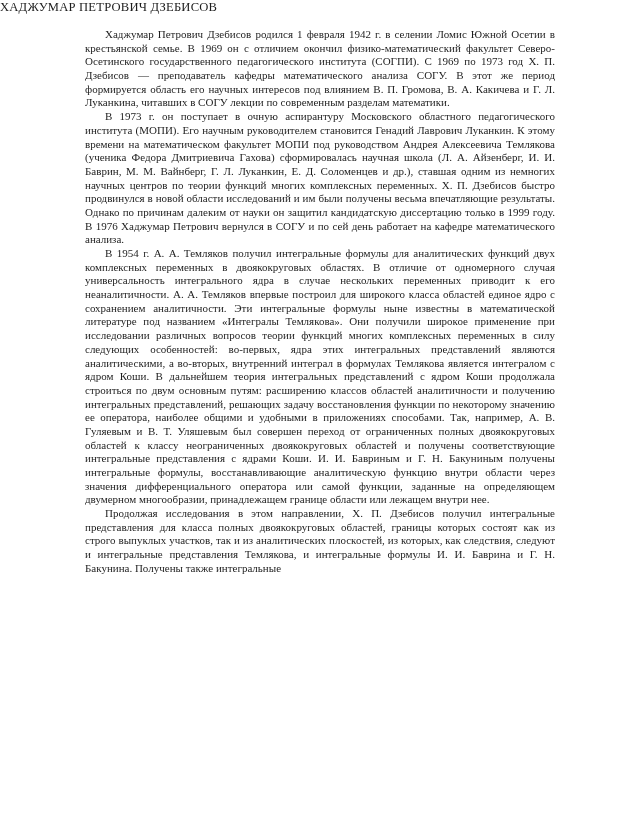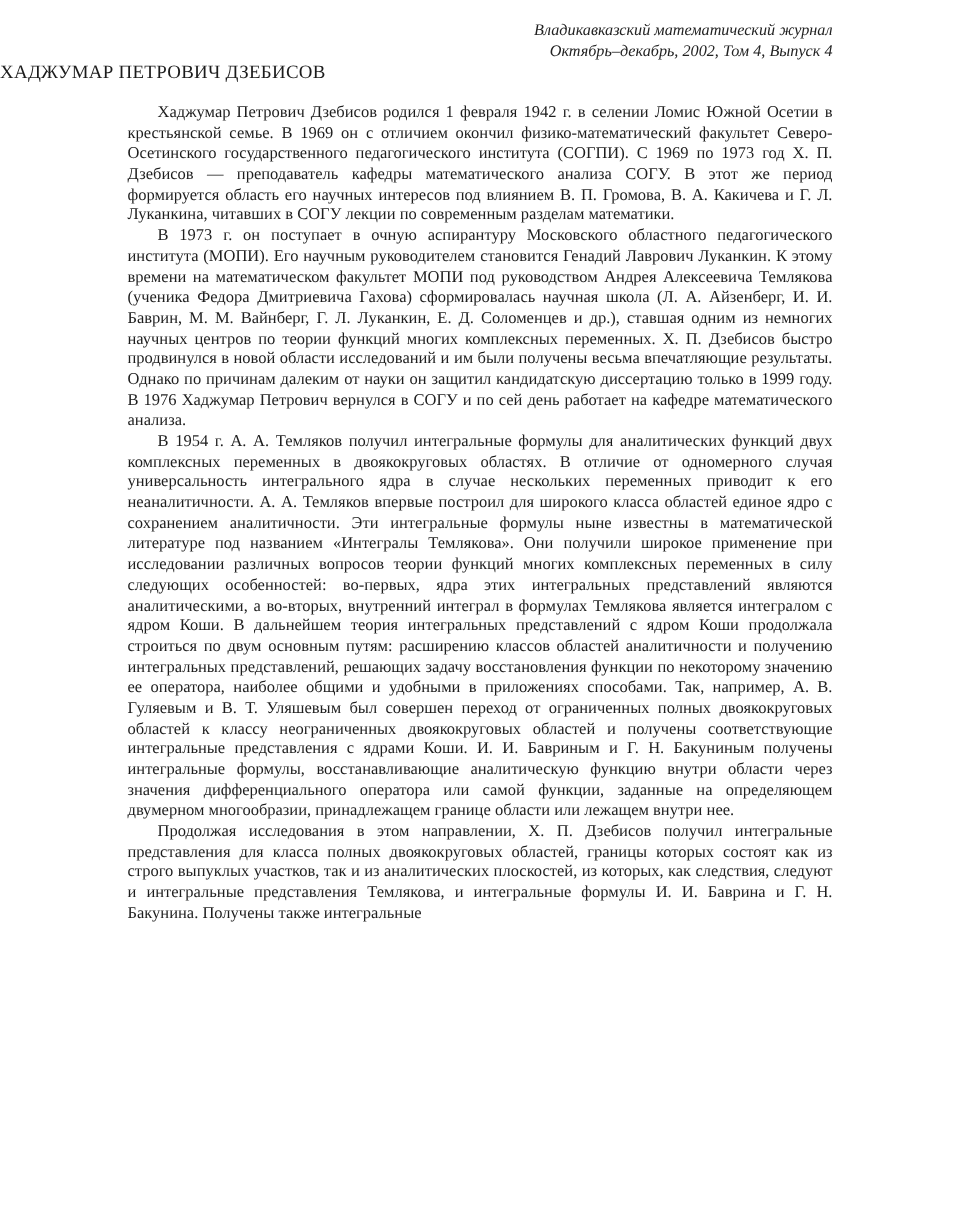--- a/index.html
+++ b/index.html
@@ -50,24 +50,20 @@
   .article-body p {
     margin: 0;
     text-indent: 20px;
   }
 </style>
 </head>
 <body>
 
 <div class="page">
 
-  <div class="journal-header">
-    <div>Владикавказский математический журнал</div>
-    <div>Октябрь–декабрь, 2002, Том 4, Выпуск 4</div>
-  </div>
 
   <div class="title-block">
     <div class="article-title">ХАДЖУМАР ПЕТРОВИЧ ДЗЕБИСОВ</div>
   </div>
 
   <div class="article-body">
     <p>Хаджумар Петрович Дзебисов родился 1 февраля 1942 г.  в селении Ломис Южной Осетии в крестьянской семье.  В 1969 он с отличием окончил физико-математический факультет Северо-Осетинского государственного педагогического института (СОГПИ). С 1969 по 1973 год Х. П. Дзебисов — преподаватель кафедры математического анализа СОГУ. В этот же период формируется область его научных интересов под влиянием В. П. Громова, В. А. Какичева и Г. Л. Луканкина, читавших в СОГУ лекции по современным разделам математики.</p>
     <p>В 1973 г.  он поступает в очную аспирантуру Московского областного педагогического института (МОПИ). Его научным руководителем становится Генадий Лаврович Луканкин. К этому времени на математическом факультет МОПИ под руководством Андрея Алексеевича Темлякова (ученика Федора Дмитриевича Гахова) сформировалась научная школа (Л. А. Айзенберг, И. И. Баврин, М. М. Вайнберг, Г. Л. Луканкин, Е. Д. Соломенцев и др.), ставшая одним из немногих научных центров по теории функций многих комплексных переменных.  Х. П. Дзебисов быстро продвинулся в новой области исследований и им были получены весьма впечатляющие результаты. Однако по причинам далеким от науки он защитил кандидатскую диссертацию только в 1999 году. В 1976 Хаджумар Петрович вернулся в СОГУ и по сей день работает на кафедре математического анализа.</p>
     <p>В 1954 г.  А. А. Темляков получил интегральные формулы для аналитических функций двух комплексных переменных в двоякокруговых областях.  В отличие от одномерного случая универсальность интегрального ядра в случае нескольких переменных приводит к его неаналитичности. А. А. Темляков впервые построил для широкого класса областей единое ядро с сохранением аналитичности. Эти интегральные формулы ныне известны в математической литературе под названием «Интегралы Темлякова». Они получили широкое применение при исследовании различных вопросов теории функций многих комплексных переменных в силу следующих особенностей: во-первых, ядра этих интегральных представлений являются аналитическими, а во-вторых, внутренний интеграл в формулах Темлякова является интегралом с ядром Коши. В дальнейшем теория интегральных представлений с ядром Коши продолжала строиться по двум основным путям: расширению классов областей аналитичности и получению интегральных представлений, решающих задачу восстановления функции по некоторому значению ее оператора, наиболее общими и удобными в приложениях способами. Так, например, А. В. Гуляевым и В. Т. Уляшевым был совершен переход от ограниченных полных двоякокруговых областей к классу неограниченных двоякокруговых областей и получены соответствующие интегральные представления с ядрами Коши.  И. И. Бавриным и Г. Н. Бакуниным получены интегральные формулы, восстанавливающие аналитическую функцию внутри области через значения дифференциального оператора или самой функции, заданные на определяющем двумерном многообразии, принадлежащем границе области или лежащем внутри нее.</p>
     <p>Продолжая исследования в этом направлении, Х. П. Дзебисов получил интегральные представления для класса полных двоякокруговых областей, границы которых состоят как из строго выпуклых участков, так и из аналитических плоскостей, из которых, как следствия, следуют и интегральные представления Темлякова, и интегральные формулы И. И. Баврина и Г. Н. Бакунина.  Получены также интегральные</p>

